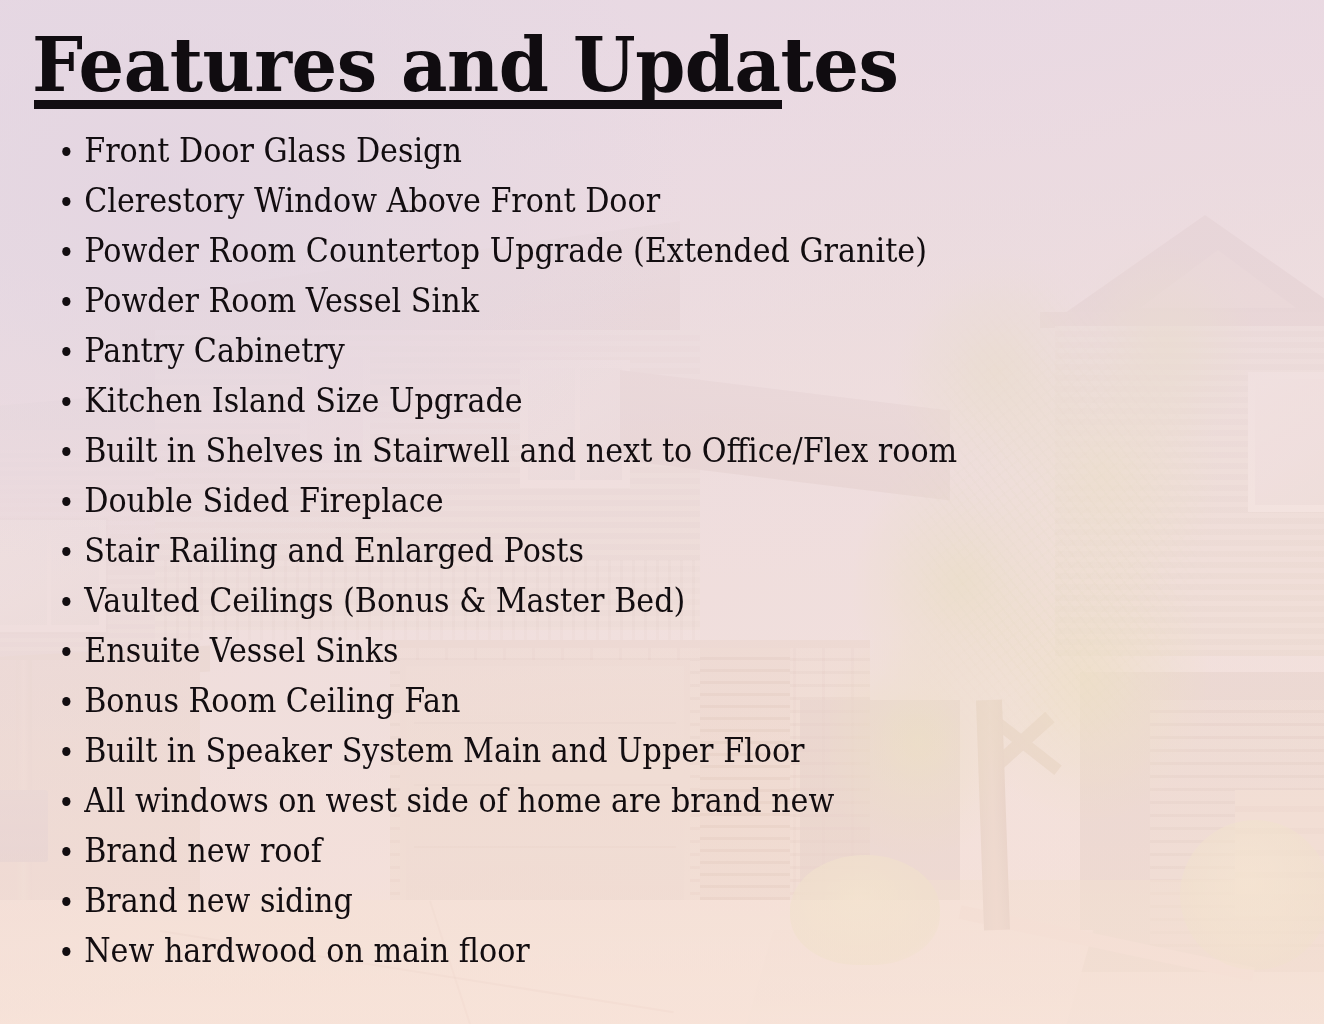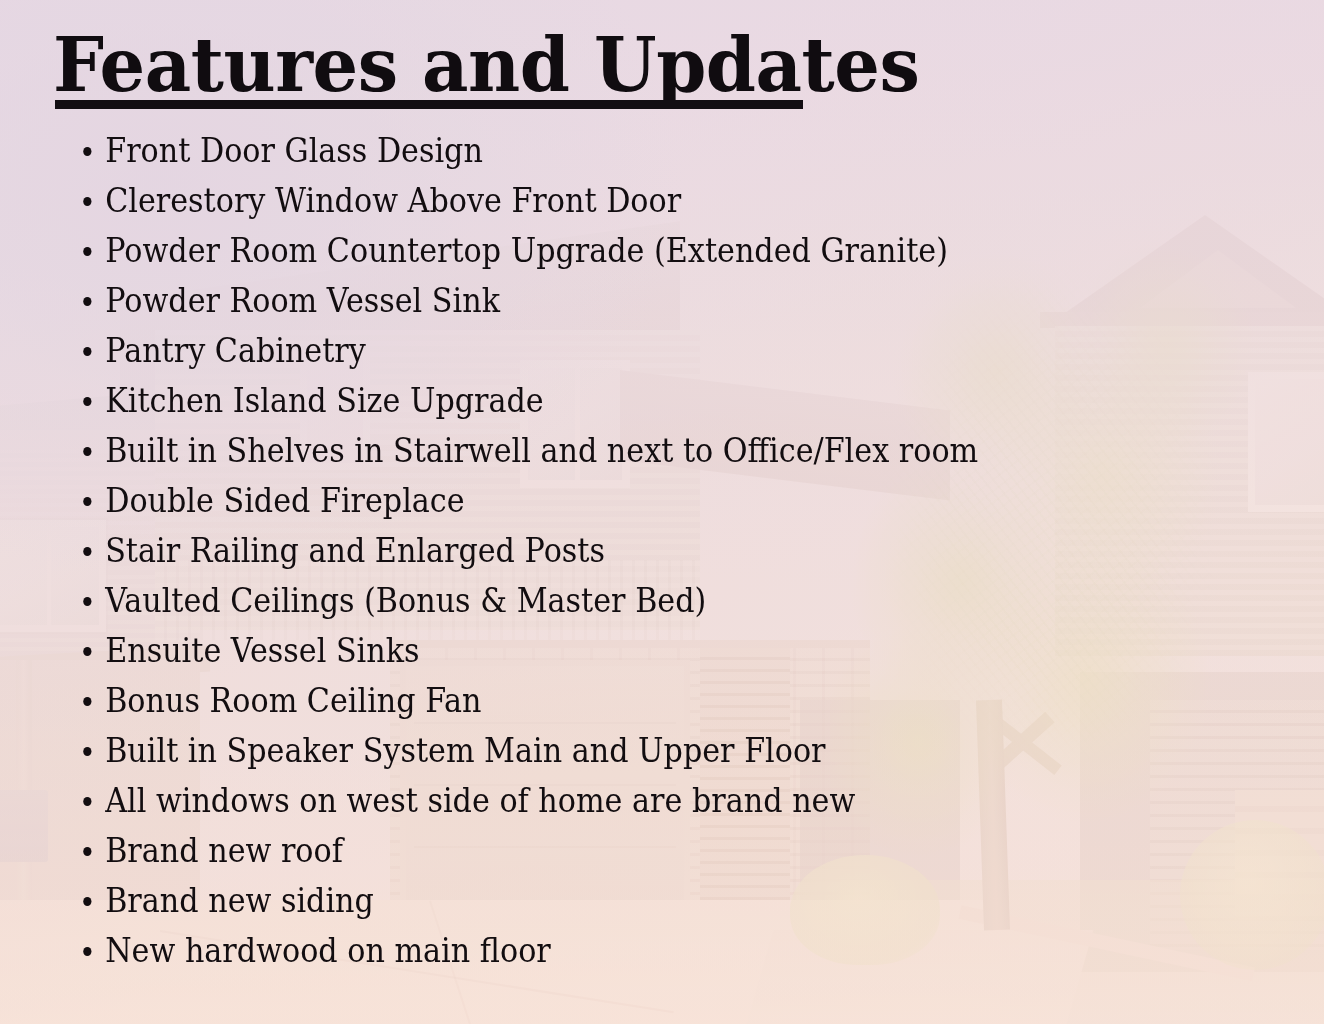--- a/index.html
+++ b/index.html
@@ -304,21 +304,21 @@
     background:
       radial-gradient(ellipse 700px 520px at 12% 18%, rgba(222,208,222,.88), rgba(222,208,222,0) 75%),
       linear-gradient(180deg, rgba(230,214,226,.55) 0%, rgba(246,226,214,.35) 70%, rgba(248,224,210,.55) 100%);
   }
   .haze {
     position:absolute; inset:0;
     background:rgba(255,244,240,.16);
   }
 
   
-  .content { position:absolute; inset:0;margin-left:21px; }
+  .content { position:absolute; inset:0; }
 
   #page-title {
     position:absolute;
     left:32px; top:26px;
     font-family:"DejaVu Serif", serif;
     font-weight:700;
     font-size:74px;
     line-height:78px;
     letter-spacing:-0.5px;
     color:#100c10;

